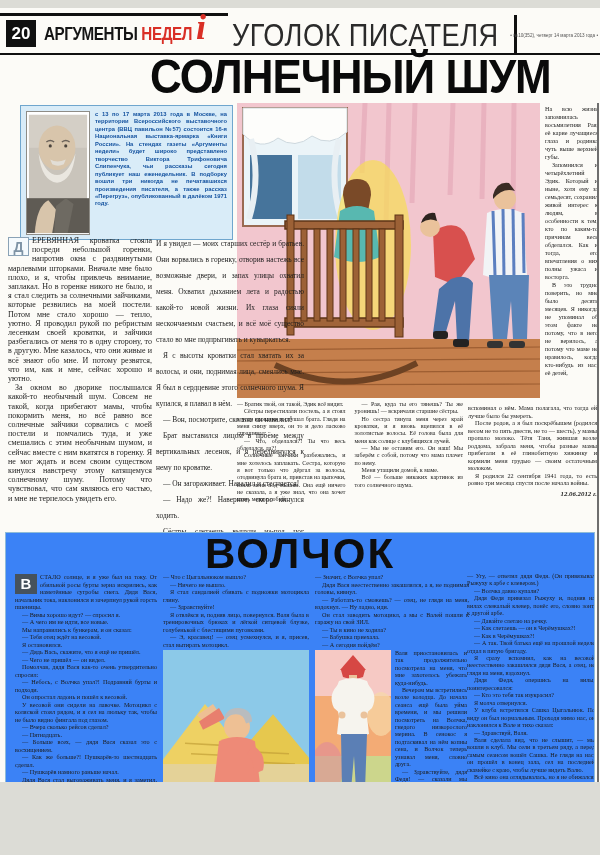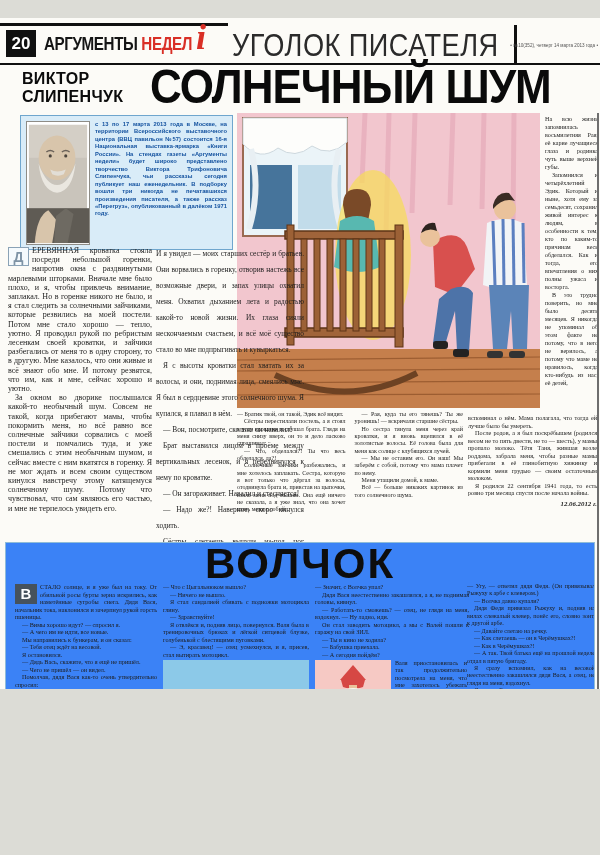--- a/index.html
+++ b/index.html
@@ -1,17 +1,17 @@
 <!DOCTYPE html>
 <html><head>
 <meta charset="utf-8">
 <style>
 *{margin:0;padding:0;box-sizing:border-box}
 html,body{background:#dcdcd6}
-.page{position:relative;width:600px;height:671px;margin:18px auto;background:#fcfbf7;overflow:hidden;font-family:"Liberation Serif",serif}
+.page{position:relative;width:600px;height:774px;margin:8px auto;background:#fcfbf7;overflow:hidden;font-family:"Liberation Serif",serif}
 .abs{position:absolute}
 
 .topline{left:0;top:5px;width:228px;height:3px;background:#101010}
 .pagenum{left:6px;top:12px;width:30px;height:27px;background:#101010;color:#fff;font:bold 17px/27px "Liberation Sans",sans-serif;text-align:center}
 .masthead{left:44px;top:15px;font:bold 19px/22px "Liberation Sans",sans-serif;letter-spacing:-.5px;transform:scaleX(.8);transform-origin:left top;white-space:nowrap}
 .m-black{color:#151515}.m-red{color:#d92f26}
 .m-i{left:196px;top:1px;color:#d92f26;font:bold italic 36px/36px "Liberation Serif",serif}
 .section-title{left:232px;top:9px;font:32px/36px "Liberation Sans",sans-serif;color:#2b2b2b;letter-spacing:.5px;transform:scaleX(.85);transform-origin:left top;white-space:nowrap}
 .vbar{left:514px;top:7px;width:3px;height:39px;background:#101010}
 .issue{right:2px;top:25px;font:4.6px/6px "Liberation Sans",sans-serif;color:#555;white-space:nowrap}
@@ -60,24 +60,20 @@
 
   <div class="abs topline"></div>
   <div class="abs pagenum" data-bind="header.page_number">20</div>
   <div class="abs masthead"><span class="m-black" data-bind="header.masthead_black">АРГУМЕНТЫ </span><span class="m-red" data-bind="header.masthead_red">НЕДЕЛ</span></div>
   <div class="abs m-i" data-bind="header.masthead_i">i</div>
   <div class="abs section-title" data-bind="header.section_title">УГОЛОК ПИСАТЕЛЯ</div>
   <div class="abs vbar"></div>
   <div class="abs issue" data-bind="header.issue_info">• №10(352), четверг 14 марта 2013 года •</div>
   <div class="abs hline"></div>
 
-  <div class="abs author">
-    <div data-bind="article1.author_line1">ВИКТОР</div>
-    <div data-bind="article1.author_line2">СЛИПЕНЧУК</div>
-  </div>
   <h1 class="abs headline" data-bind="article1.title">СОЛНЕЧНЫЙ ШУМ</h1>
 
   <div class="abs introbox">
     <svg class="photo" viewBox="0 0 64 124" width="64" height="124">
       <rect width="64" height="124" fill="#ffffff"></rect>
       <rect x="2" y="2" width="60" height="120" fill="#c9c4bb"></rect>
       <rect x="2" y="2" width="60" height="34" fill="#d4cfc6"></rect>
       <ellipse cx="31" cy="36" rx="19" ry="23" fill="#d8c5ab"></ellipse>
       <path d="M12,42 q3,28 19,30 q16,-2 19,-30 q-8,22 -19,22 q-11,0 -19,-22" fill="#eae7e0"></path>
       <path d="M20,30 q4,-3 8,0 M36,30 q4,-3 8,0" stroke="#6b6259" stroke-width="1.5" fill="none"></path>

